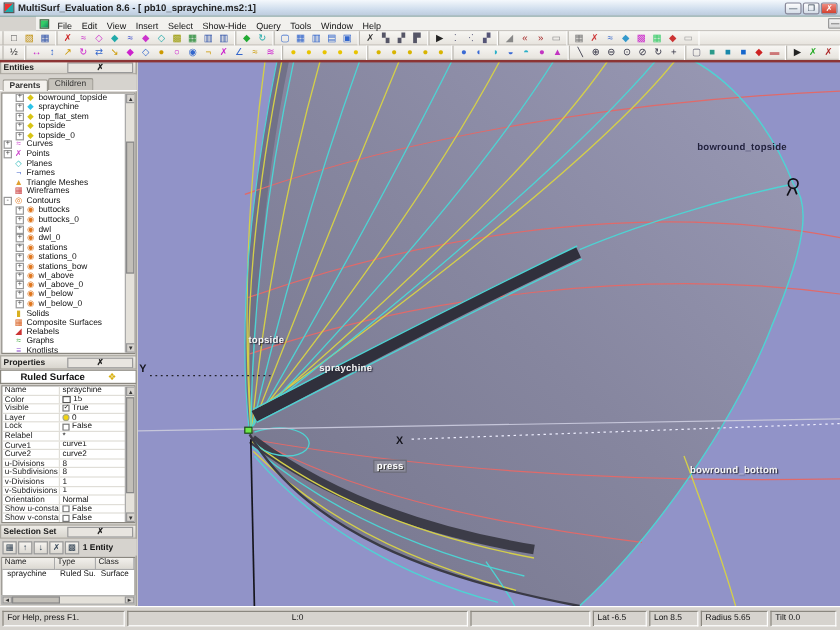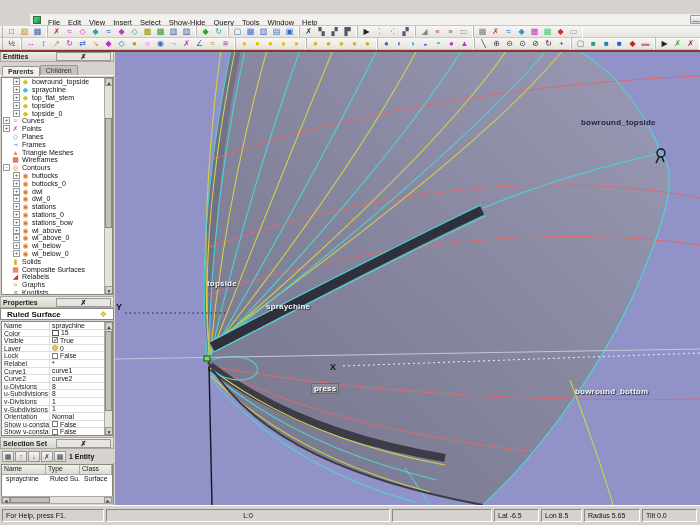--- a/index.html
+++ b/index.html
@@ -47,21 +47,21 @@
   .trow .exp { width:7px; height:7px; border:1px solid #999; font-size:6px; line-height:5px; text-align:center; color:#444; margin:0 1px; background:#fff; flex:none; }
   .trow .noexp { width:9px; flex:none; }
   .trow .tico { width:9px; font-size:7px; line-height:7px; text-align:center; flex:none; }
   .trow .tlbl { margin-left:2px; }
   .vsb { position:absolute; right:0; top:0; width:8px; background:#e4e1da; border-left:1px solid #aaa; }
   .vsb .arr { width:8px; height:8px; font-size:5px; line-height:8px; text-align:center; background:#d6d3ce; border:1px solid #999; color:#333; }
   .vsb .thumb { position:absolute; left:0; width:7px; background:#c2bfb8; border:1px solid #888; }
 
   
   #properties { position:absolute; left:0; top:246px; width:114px; height:141px; }
-  #propshead { height:12px; background:#fff; border:1px solid #8a877f; display:flex; align-items:center; padding:0 6px; }
+  #propshead { height:12px; background:#fff; border:1px solid #8a877f; display:flex; align-items:center; padding:0 16px; }
   #propshead b { font-size:8px; color:#111; flex:1; }
   #propgridwrap { position:absolute; left:1px; top:25px; width:112px; height:115px; background:#fff; border:1px solid #8a877f; overflow:hidden; }
   .prow { display:flex; height:7.6px; border-bottom:1px solid #e0ded8; font-size:6.8px; }
   .prow .pn { width:48px; border-right:1px solid #e0ded8; padding-left:2px; color:#222; white-space:nowrap; overflow:hidden; }
   .prow .pv { flex:1; padding-left:2px; color:#111; display:flex; align-items:center; gap:2px; white-space:nowrap; overflow:hidden; }
   .cbx { width:6px; height:6px; border:1px solid #777; background:#fff; font-size:6px; line-height:5px; text-align:center; color:#222; flex:none; }
   .colorbox { width:7px; height:6px; border:1px solid #555; background:#fff; flex:none; }
   .bulb { width:6px; height:6px; border-radius:50%; background:#f2d410; border:1px solid #aa8; flex:none; }
 
   
@@ -89,20 +89,29 @@
 
   
   #statusbar { position:absolute; left:0; top:505px; width:700px; height:20px; background:#d6d3ce; border-top:1px solid #fff; }
   .sfield { position:absolute; top:3px; height:13px; border:1px solid; border-color:#8a877f #fff #fff #8a877f; background:#d6d3ce; font-size:7px; line-height:11px; padding-left:3px; color:#111; white-space:nowrap; overflow:hidden; }
 </style>
 </head>
 <body>
 
 <div id="app">
 
+  <div id="titlebar">
+    <span class="appicon"></span>
+    <span class="ttext">MultiSurf_Evaluation 8.6 - [ pb10_spraychine.ms2:1]</span>
+    <span class="winbtns">
+      <span class="winbtn">—</span>
+      <span class="winbtn">❐</span>
+      <span class="winbtn close">✗</span>
+    </span>
+  </div>
 
   <div id="menubar">
     <span class="mdiicon"></span>
     <span id="menuitems"><span class="menuitem">File</span><span class="menuitem">Edit</span><span class="menuitem">View</span><span class="menuitem">Insert</span><span class="menuitem">Select</span><span class="menuitem">Show-Hide</span><span class="menuitem">Query</span><span class="menuitem">Tools</span><span class="menuitem">Window</span><span class="menuitem">Help</span></span>
     <span class="winbtns">
       <span class="winbtn">—</span>
       <span class="winbtn">❐</span>
       <span class="winbtn">✗</span>
     </span>
   </div>

